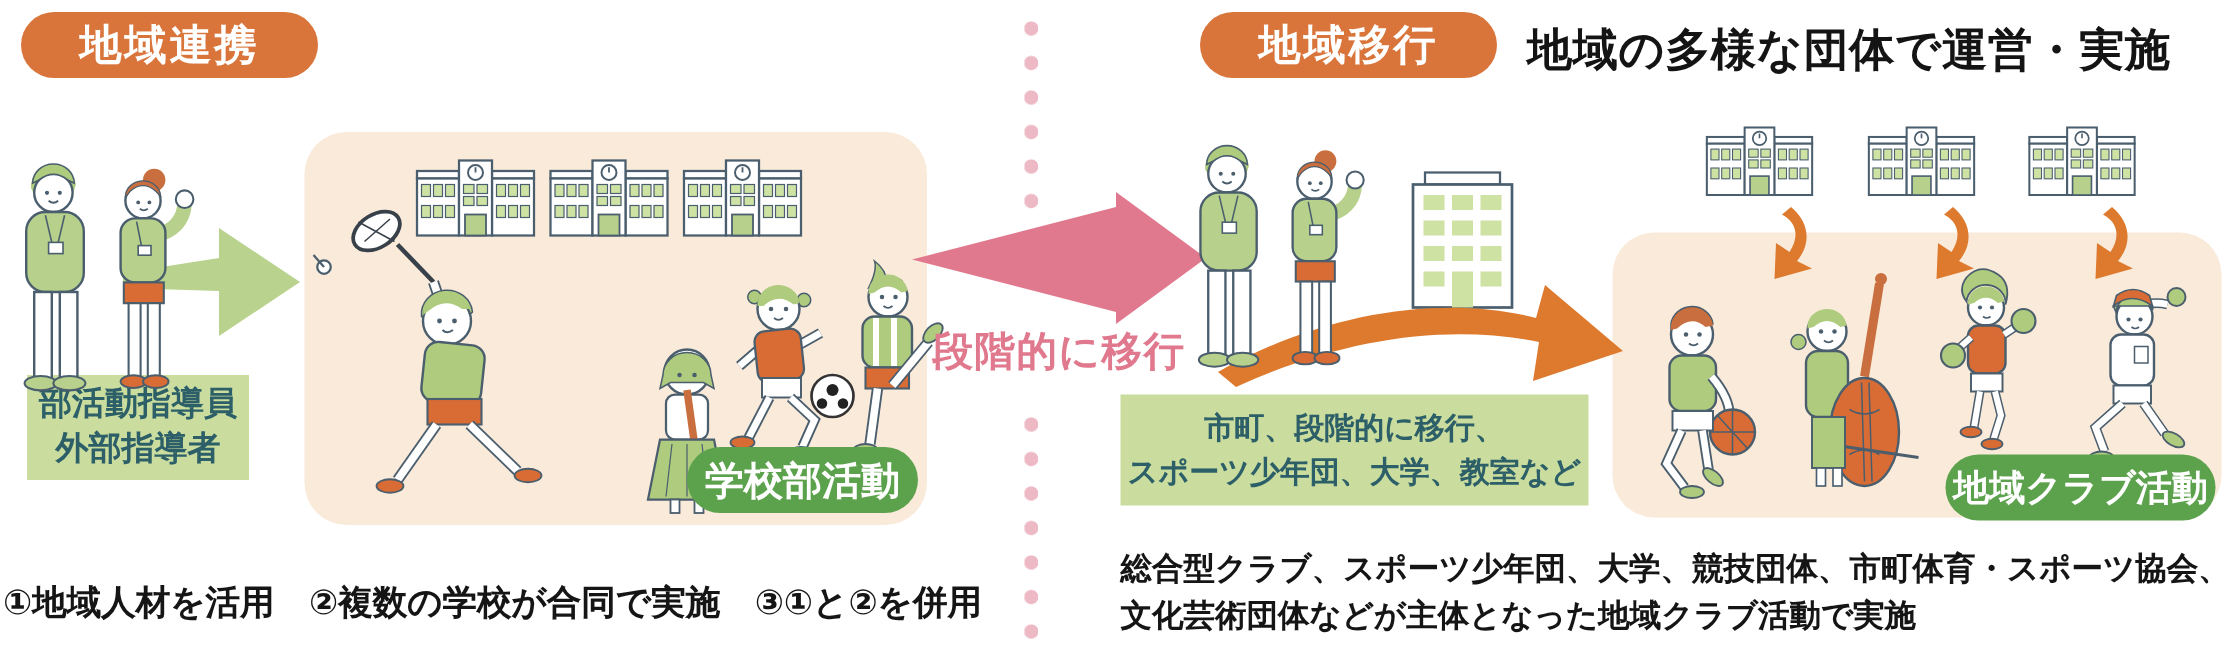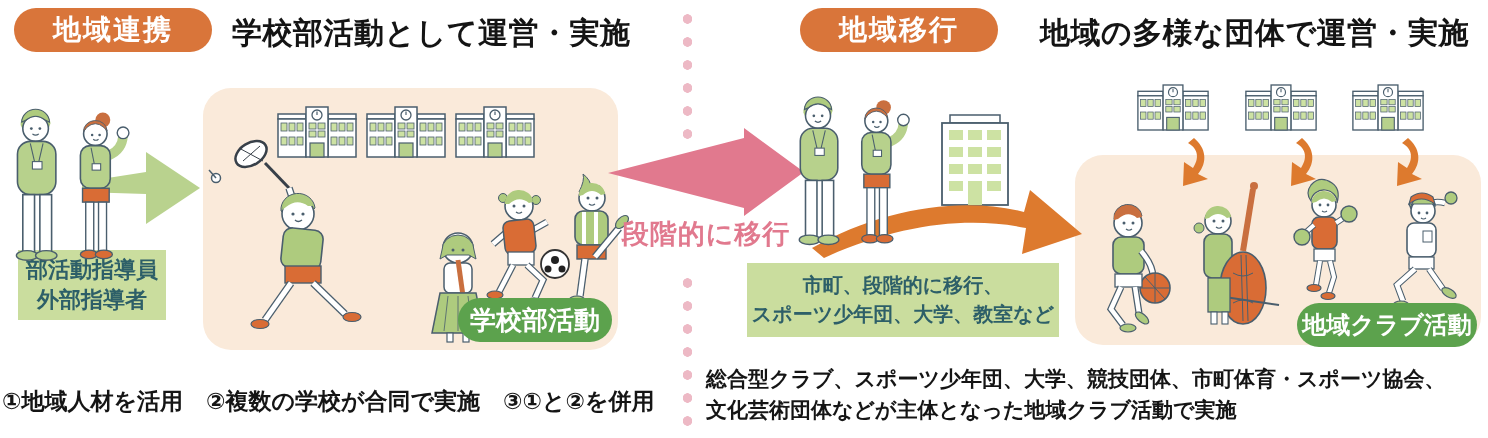--- a/index.html
+++ b/index.html
@@ -86,21 +86,20 @@
         <ellipse cx="74" cy="141" rx="8" ry="4" fill="#d96c35" stroke="#4a5e6d" stroke-width="1.2"></ellipse>
         <ellipse cx="88" cy="141" rx="8" ry="4" fill="#d96c35" stroke="#4a5e6d" stroke-width="1.2"></ellipse>
       </g>
       <g id="downarrow">
         <path d="M26,2 C38,12 40,26 30,38 L40,43 L15,50 L16,26 L25,32 C31,23 31,13 20,7 Z" fill="#dd7a2e"></path>
       </g>
     </defs>
   </svg>
 
   <div class="abs badge" style="left:14px;top:8px;width:198px;height:44px;">地域連携</div>
-  <div class="abs heading" style="left:232px;top:13px;">学校部活動として運営・実施</div>
 
   <svg class="abs" style="left:82px;top:146px;z-index:1;" width="118" height="84" viewBox="0 0 118 84">
     <polygon points="0,36 64,26 64,6 118,42 64,78 64,48 0,46" fill="#b9d28e"></polygon>
   </svg>
   <svg class="abs" style="left:10px;top:102px;z-index:2;" width="128" height="164" viewBox="0 0 120 150">
     <use href="#coaches"></use>
   </svg>
 
   <div class="abs greenbox" style="left:18px;top:250px;width:148px;height:70px;font-size:22px;line-height:30px;">
     <div>部活動指導員</div>
@@ -215,21 +214,21 @@
 
   <div class="abs dots" style="left:683px;top:8px;height:140px;"></div>
   <div class="abs dots" style="left:683px;top:272px;height:160px;"></div>
 
   <svg class="abs" style="left:608px;top:128px;" width="196" height="88" viewBox="0 0 196 88">
     <polygon points="0,45 136,10 136,0 196,44 136,88 136,80" fill="#e1798e"></polygon>
   </svg>
   <div class="abs pinklabel" style="left:606px;top:216px;width:200px;">段階的に移行</div>
 
   <div class="abs badge" style="left:800px;top:8px;width:198px;height:44px;text-align:right;">地域移行</div>
-  <div class="abs heading" style="left:1040px;top:13px;">地域の多様な団体で運営・実施</div>
+  <div class="abs heading" style="left:1018px;top:13px;">地域の多様な団体で運営・実施</div>
 
   <svg class="abs" style="left:940px;top:114px;z-index:1;" width="70" height="92" viewBox="0 0 70 92">
     <rect x="10" y="1" width="50" height="8" fill="#fff" stroke="#4a5e6d" stroke-width="1.5"></rect>
     <rect x="2" y="9" width="66" height="82" fill="#fff" stroke="#4a5e6d" stroke-width="1.8"></rect>
     <g fill="#cde2a3">
       <rect x="9" y="16" width="14" height="10"></rect>
         <rect x="28" y="16" width="14" height="10"></rect>
         <rect x="47" y="16" width="14" height="10"></rect>
       <rect x="9" y="33" width="14" height="10"></rect>
         <rect x="28" y="33" width="14" height="10"></rect>
@@ -359,18 +358,18 @@
         <path d="M332,96 L314,112 L320,128" fill="none" stroke="#fff" stroke-width="4.5"></path>
         <path d="M346,96 L360,116" stroke="#4a5e6d" stroke-width="6.5"></path>
           <path d="M346,96 L360,116" stroke="#fff" stroke-width="4.5"></path>
         <ellipse cx="318" cy="132" rx="8" ry="4" fill="#aecb7e" stroke="#4a5e6d" stroke-width="1.2"></ellipse>
         <ellipse cx="366" cy="120" rx="8" ry="4" fill="#aecb7e" stroke="#4a5e6d" stroke-width="1.2" transform="rotate(30 366 120)"></ellipse>
       </g>
     </svg>
     <div class="abs pill" style="left:222px;top:148px;width:180px;height:44px;font-size:24px;">地域クラブ活動</div>
   </div>
 
-  <div class="abs note" style="left:706px;top:364px;font-size:21px;line-height:31px;">
+  <div class="abs note" style="left:747px;top:364px;font-size:21px;line-height:31px;">
     <div>総合型クラブ、スポーツ少年団、大学、競技団体、市町体育・スポーツ協会、</div>
     <div>文化芸術団体などが主体となった地域クラブ活動で実施</div>
   </div>
 
 </div>
 
 </body></html>

